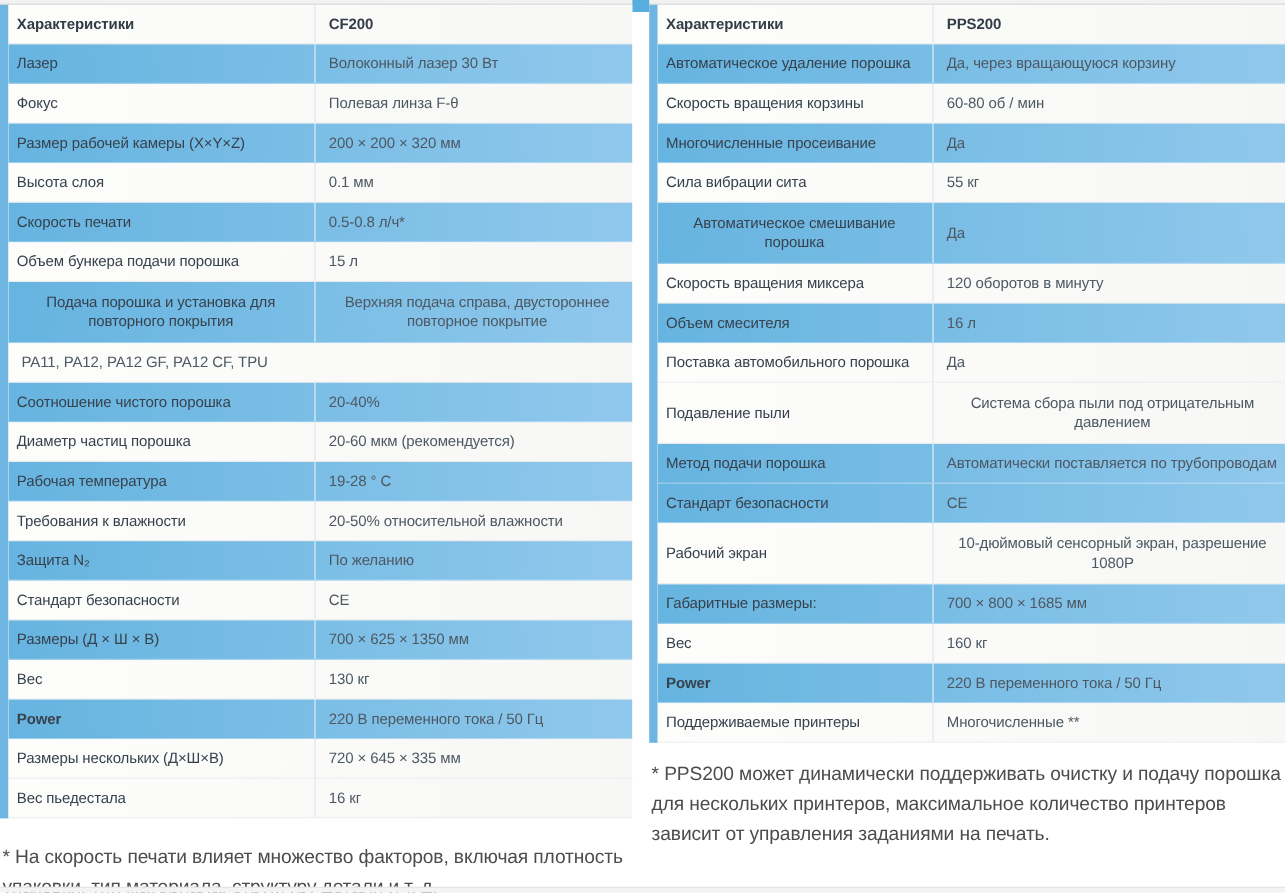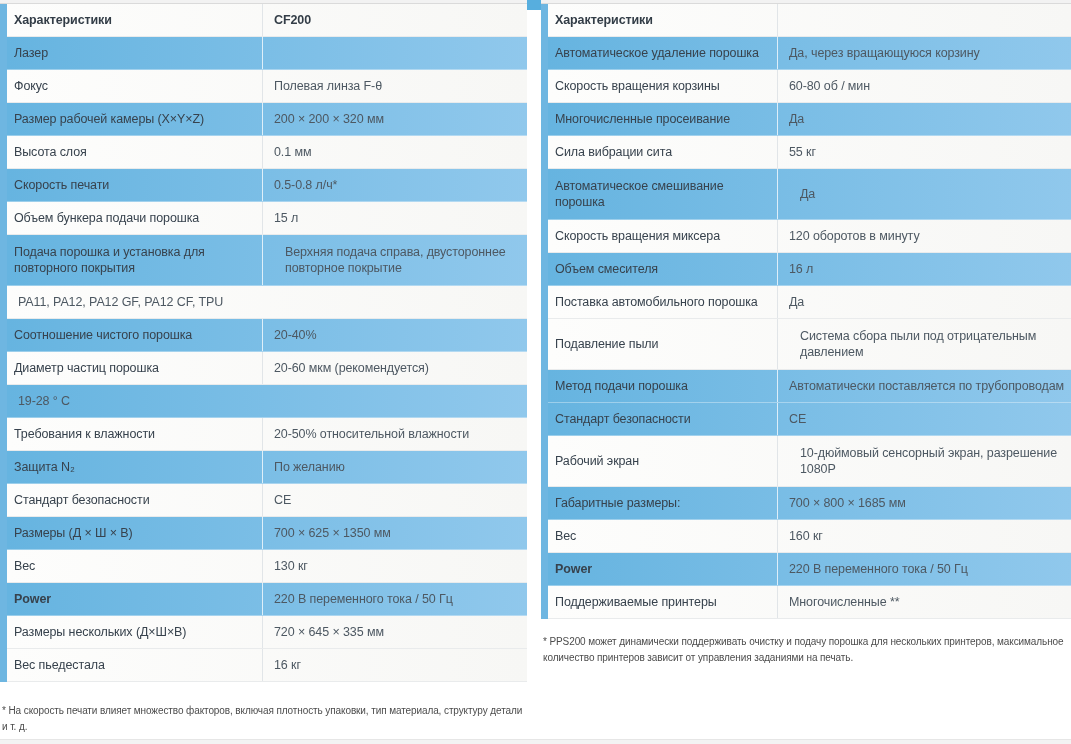--- a/index.html
+++ b/index.html
@@ -16,27 +16,28 @@
 
   .columns{position:absolute;top:4px;left:0;display:flex;gap:14px;}
   .col{display:block;}
   .col-left{width:527px;}
   .col-right{width:530px;}
 
   .spec-table{
     box-sizing:border-box;width:100%;
     border-left:7px solid #6eb6e1;
     overflow:hidden;
+    text-align:center;
   }
   .row{
     display:flex;align-items:stretch;height:33px;box-sizing:border-box;
     background:linear-gradient(90deg,#fdfdfc 0%,#f7f7f5 100%);
     border-bottom:1px solid #e9ebec;
   }
-  .row.tall{height:51px;gap:11px;}
+  .row.tall{height:51px;}
   .row.blue{
     background:linear-gradient(90deg,#66b4e0 0%,#90c8ec 100%);
     border-bottom-color:rgba(255,255,255,0.35);
   }
   .cell{
     box-sizing:border-box;display:flex;align-items:center;
     font-size:12.5px;letter-spacing:-0.1px;line-height:1.32;
   }
   .cell.label{
     flex:none;padding-left:7px;padding-right:8px;
@@ -48,21 +49,21 @@
   .t-right .cell.label{width:230px;}
   .cell.value{
     flex:1;min-width:0;padding-left:11px;padding-right:6px;
     color:#4d5862;white-space:nowrap;
   }
   .row.tall .cell.label,.row.tall .cell.value{white-space:normal;}
   .thead .cell{font-weight:bold;color:#333d47;}
   .cell.label.bold{font-weight:bold;}
 
   .footnote{
-    color:#4c4c4c;font-size:10px;line-height:1.55;letter-spacing:-0.1px;
+    color:#4c4c4c;font-size:16px;line-height:1.55;letter-spacing:-0.1px;
     margin:0;padding-left:2px;
   }
   .fn-left{margin-top:21px;max-width:524px;}
   .fn-right{margin-top:15px;max-width:530px;}
 </style>
 </head>
 <body>
 
 <div class="top-strip"></div>
 <div class="gap-accent"></div>
@@ -71,20 +72,21 @@
 
   <div class="col col-left">
     <div class="spec-table t-left">
       <div class="row thead">
         <div class="cell label">Характеристики</div>
         <div class="cell value">CF200</div>
       </div>
       <div class="tbody">
           <div class="row blue">
             <div class="cell label">Лазер</div>
+            <div class="cell value">Волоконный лазер 30 Вт</div>
           </div>
           <div class="row">
             <div class="cell label">Фокус</div>
             <div class="cell value">Полевая линза F-θ</div>
           </div>
           <div class="row blue">
             <div class="cell label">Размер рабочей камеры (X×Y×Z)</div>
             <div class="cell value">200 × 200 × 320 мм</div>
           </div>
           <div class="row">
@@ -108,20 +110,21 @@
           </div>
           <div class="row blue">
             <div class="cell label">Соотношение чистого порошка</div>
             <div class="cell value">20-40%</div>
           </div>
           <div class="row">
             <div class="cell label">Диаметр частиц порошка</div>
             <div class="cell value">20-60 мкм (рекомендуется)</div>
           </div>
           <div class="row blue">
+            <div class="cell label">Рабочая температура</div>
             <div class="cell value">19-28 ° C</div>
           </div>
           <div class="row">
             <div class="cell label">Требования к влажности</div>
             <div class="cell value">20-50% относительной влажности</div>
           </div>
           <div class="row blue">
             <div class="cell label">Защита N₂</div>
             <div class="cell value">По желанию</div>
           </div>
@@ -151,20 +154,21 @@
           </div>
         </div>
     </div>
     <p class="footnote fn-left">* На скорость печати влияет множество факторов, включая плотность упаковки, тип материала, структуру детали и т. д.</p>
   </div>
 
   <div class="col col-right">
     <div class="spec-table t-right">
       <div class="row thead">
         <div class="cell label">Характеристики</div>
+        <div class="cell value">PPS200</div>
       </div>
       <div class="tbody">
           <div class="row blue">
             <div class="cell label">Автоматическое удаление порошка</div>
             <div class="cell value">Да, через вращающуюся корзину</div>
           </div>
           <div class="row">
             <div class="cell label">Скорость вращения корзины</div>
             <div class="cell value">60-80 об / мин</div>
           </div>

